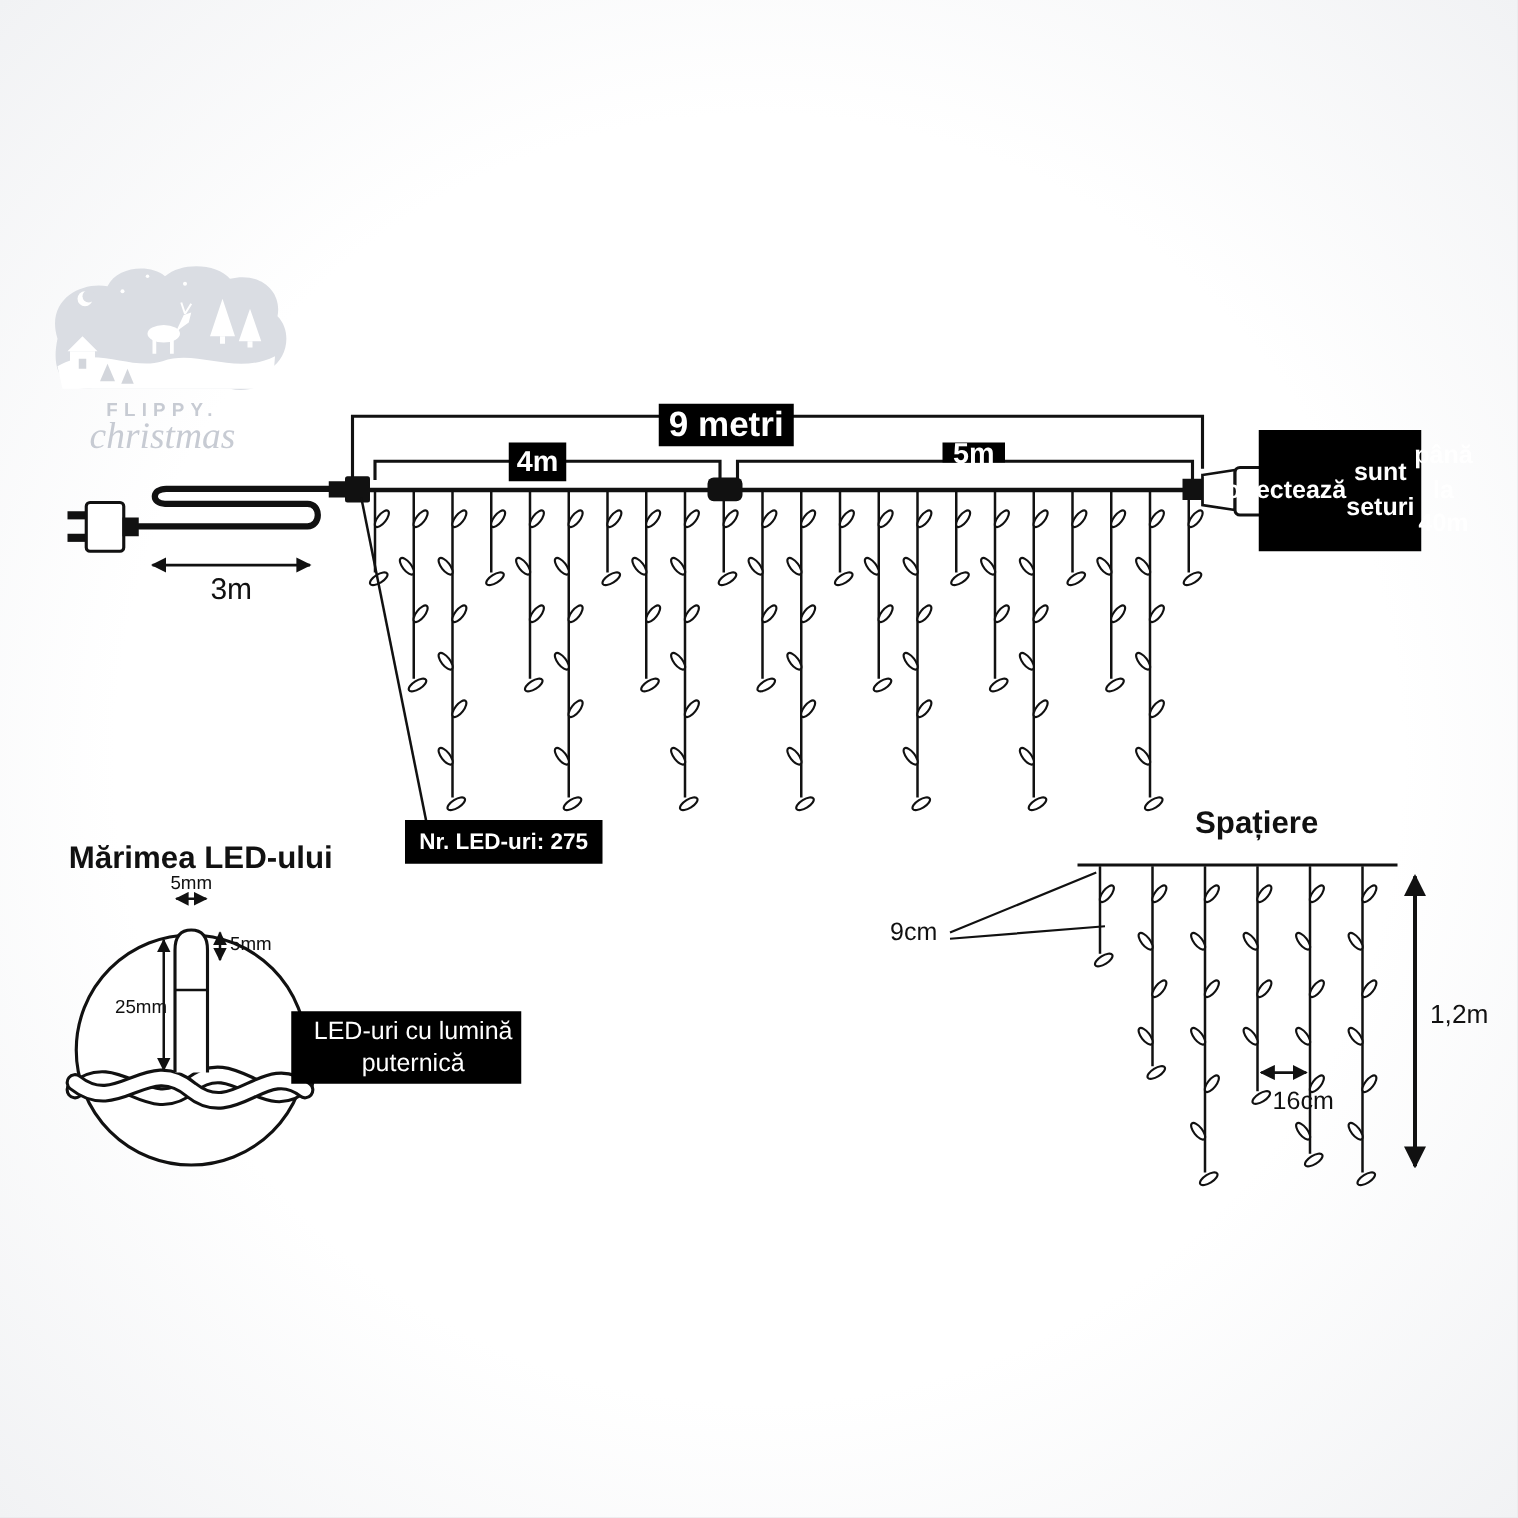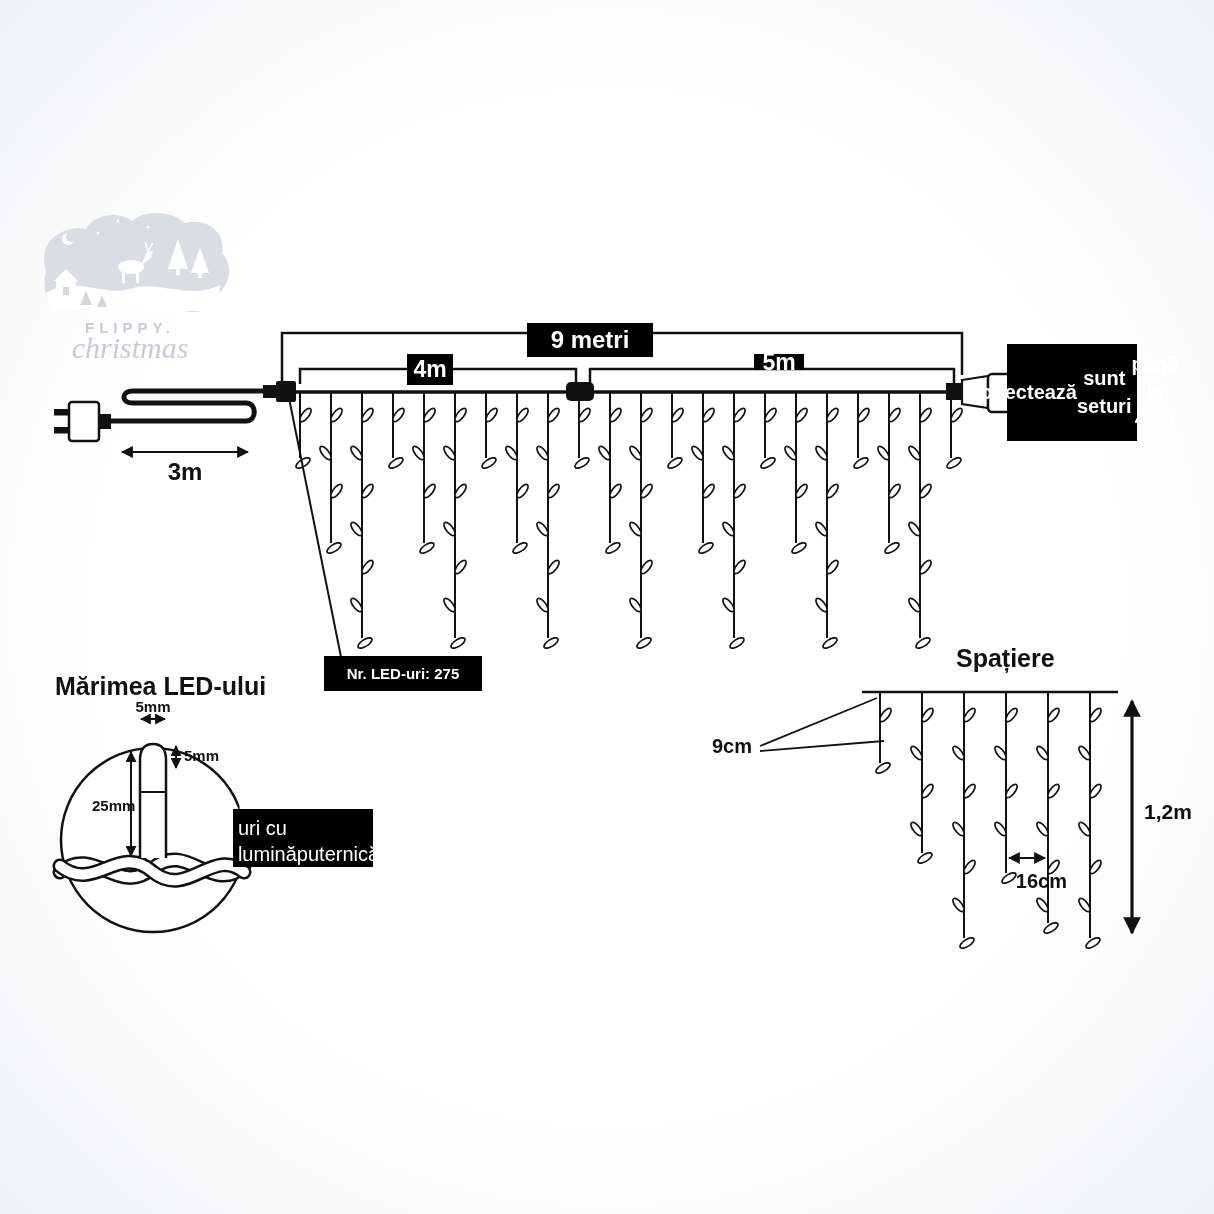--- a/index.html
+++ b/index.html
@@ -5,32 +5,32 @@
   *{margin:0;padding:0;box-sizing:border-box}
   html,body{background:#e9eaec}
   body{font-family:"Liberation Sans","DejaVu Sans",sans-serif;color:#111}
   .canvas{position:relative;width:1214px;height:1214px;margin:0 auto;overflow:hidden;
           background:radial-gradient(ellipse at center,#ffffff 60%,#f1f2f4 100%)}
   svg.layer{position:absolute;left:0;top:0}
   .title{position:absolute;left:0;width:100%;text-align:center;top:228px;
          font-size:56px;font-weight:700;letter-spacing:1px}
   .blkbox{position:absolute;background:#000;color:#fff;display:flex;align-items:center;
           justify-content:center;font-weight:700}
-  .box-9m{left:527px;top:323px;width:126px;height:34px;font-size:24px}
+  .box-9m{left:527px;top:323px;width:108px;height:34px;font-size:28px}
   .box-4m{left:407px;top:354px;width:46px;height:31px;font-size:23px}
   .box-5m{left:754px;top:354px;width:50px;height:16px;font-size:23px}
   .box-conn{left:1007px;top:344px;width:130px;height:97px;font-size:20px;font-weight:600;
             flex-direction:row;line-height:1.38;text-align:center}
-  .box-ledcount{left:324px;top:656px;width:158px;height:35px;font-size:15px}
-  .box-lednote{left:233px;top:809px;width:140px;height:58px;font-size:20px;font-weight:500;
-               flex-direction:row;align-items:flex-end;padding-left:11px;line-height:1.3}
+  .box-ledcount{left:324px;top:656px;width:158px;height:35px;font-size:18px}
+  .box-lednote{left:233px;top:809px;width:184px;height:58px;font-size:20px;font-weight:500;
+               flex-direction:column;align-items:center;padding-left:11px;line-height:1.3}
   .h-section{position:absolute;font-size:25px;font-weight:700}
   .h-ledsize{left:55px;top:672px}
   .h-spacing{left:956px;top:644px}
-  .lbl{position:absolute;font-weight:700}
+  .lbl{position:absolute;font-weight:400}
   .lbl-3m{left:120px;top:458px;width:130px;text-align:center;font-size:24px}
   .lbl-9cm{left:712px;top:735px;font-size:20px}
   .lbl-16cm{left:987px;top:870px;width:80px;text-align:right;font-size:20px}
   .lbl-07m{left:1144px;top:800px;font-size:21px}
   .lbl-sm{font-size:15px}
   .lbl-bw{left:123px;top:698px;width:60px;text-align:center}
   .lbl-bh{left:184px;top:747px}
   .lbl-bl{left:92px;top:797px}
   .footer{position:absolute;left:0;width:100%;text-align:center;top:965px;font-size:25px}
   .logo{position:absolute;left:28px;top:205px}

